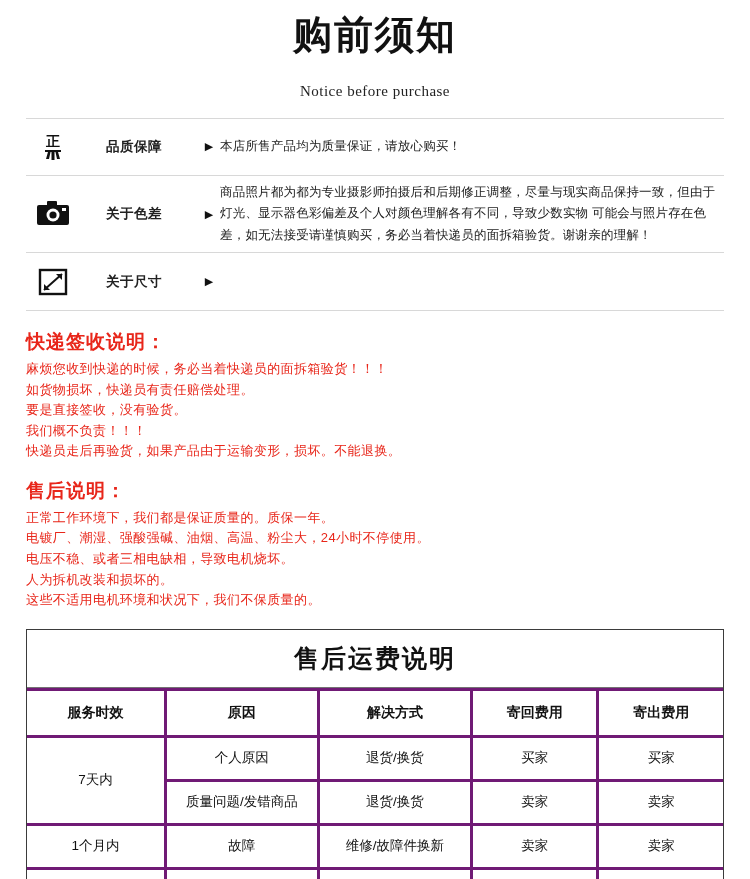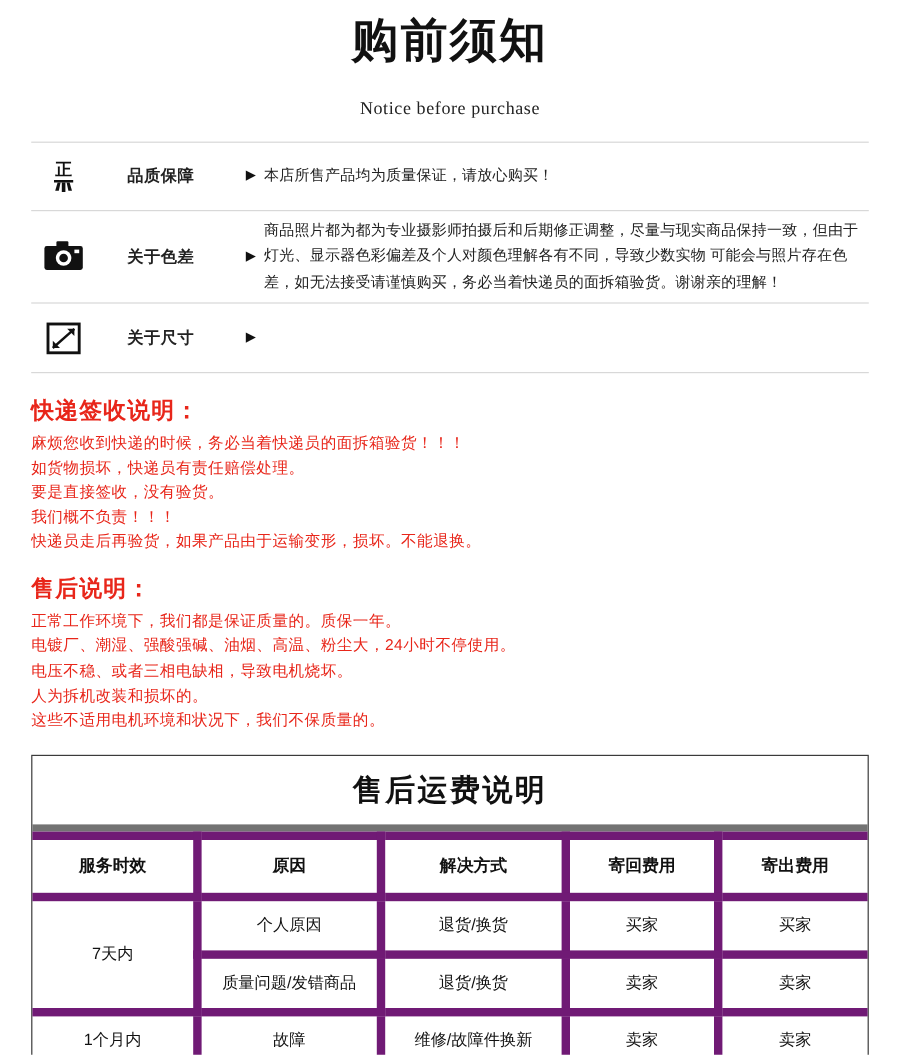--- a/index.html
+++ b/index.html
@@ -121,29 +121,29 @@
     margin: 18px 26px 0 26px;
     border: 1px solid #3b3b3b;
   }
   .table-title {
     text-align: center;
     font-size: 25px;
     font-weight: bold;
     letter-spacing: 2px;
     padding: 12px 0 12px 0;
     color: #111;
-    border-bottom: 6px solid #737373;
+    border-bottom: 1px solid #737373;
   }
   table.fee {
     width: 100%;
     border-collapse: collapse;
     table-layout: fixed;
   }
   table.fee td, table.fee th {
-    border: 7px solid #701a75;
+    border: 3px solid #701a75;
     text-align: center;
     font-size: 13.5px;
     color: #111;
     font-weight: normal;
     height: 37px;
     padding: 2px 2px;
   }
   table.fee th {
     font-weight: bold;
     font-size: 14px;

